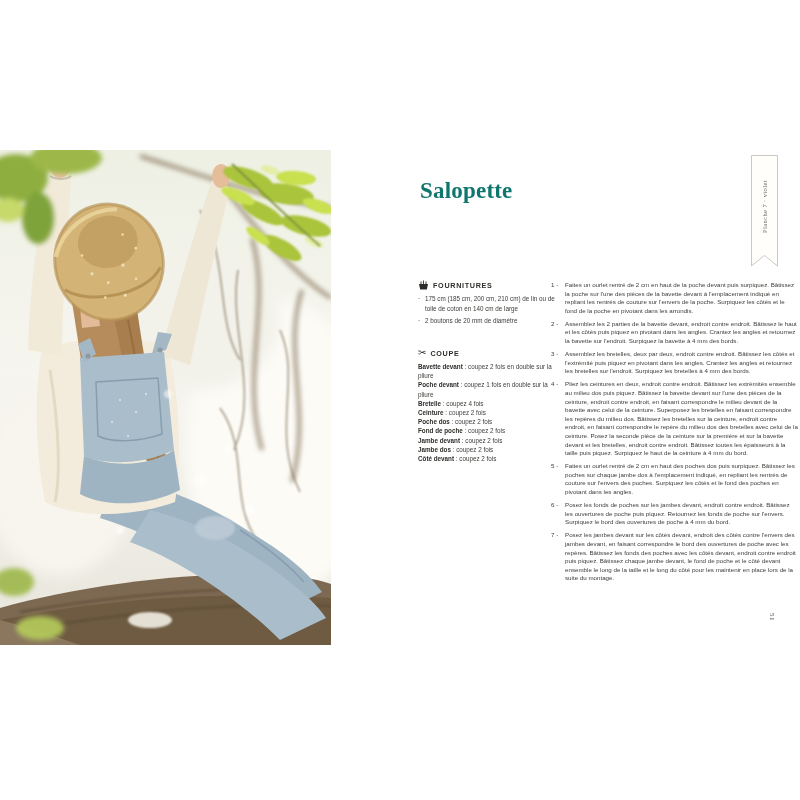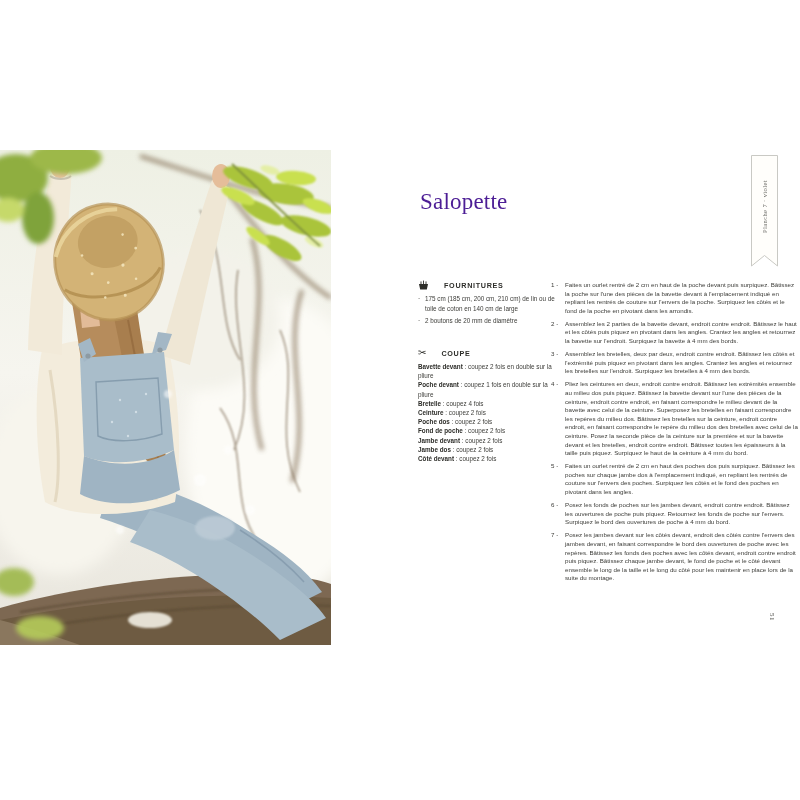--- a/index.html
+++ b/index.html
@@ -6,39 +6,39 @@
   html,body { background:#ffffff; }
   .page {
     position:relative; width:800px; height:800px; background:#ffffff;
     font-family:"Liberation Sans", sans-serif; color:#3b3b36; overflow:hidden;
   }
   
   .photo { position:absolute; left:0; top:150px; width:331px; height:495px; overflow:hidden; }
   .photo svg { display:block; }
   
   .title {
-    position:absolute; left:420px; top:189px;
-    font-family:"Liberation Serif", serif; font-weight:400;
-    font-size:23px; color:#4c1d95; letter-spacing:0.2px;
+    position:absolute; left:420px; top:178px;
+    font-family:"Liberation Serif", serif; font-weight:700;
+    font-size:23px; color:#0f766e; letter-spacing:0.2px;
   }
   
   .ribbon { position:absolute; left:751px; top:155px; width:27px; height:112px; }
   .ribbon svg { position:absolute; left:0; top:0; }
   .ribbon-text {
     position:absolute; left:0; top:4px; width:27px; height:96px;
     display:flex; align-items:center; justify-content:center;
     writing-mode:vertical-rl; transform:rotate(180deg);
     font-family:"Liberation Serif", serif; font-size:6.5px; color:#6b6b66;
     letter-spacing:0.4px; white-space:nowrap;
   }
   
   .sect { position:absolute; left:418px; width:142px; }
   .sect-fournitures { top:280px; }
   .sect-coupe { top:348px; }
-  .sect-head { display:flex; align-items:center; gap:15px; margin-bottom:4px; }
+  .sect-head { display:flex; align-items:center; gap:4px; margin-bottom:4px; }
   .sect-head .label { font-size:7.2px; font-weight:bold; letter-spacing:0.7px; color:#2d2d29; }
   .icon-basket { display:inline-flex; }
   .icon-scissors { font-size:10px; line-height:10px; color:#2d2d29; font-family:"DejaVu Sans", sans-serif; }
   .mat-list { list-style:none; }
   .mat-list li { display:flex; gap:3px; font-size:6.3px; line-height:10px; color:#3c3c38; margin-bottom:2px; }
   .mat-list .bullet { flex:0 0 4px; }
   .coupe-list .ci { font-size:6.3px; line-height:9.2px; color:#3c3c38; }
   .ci b { font-weight:bold; color:#2d2d29; }
   
   .steps { position:absolute; left:551px; top:281px; width:247px; }

